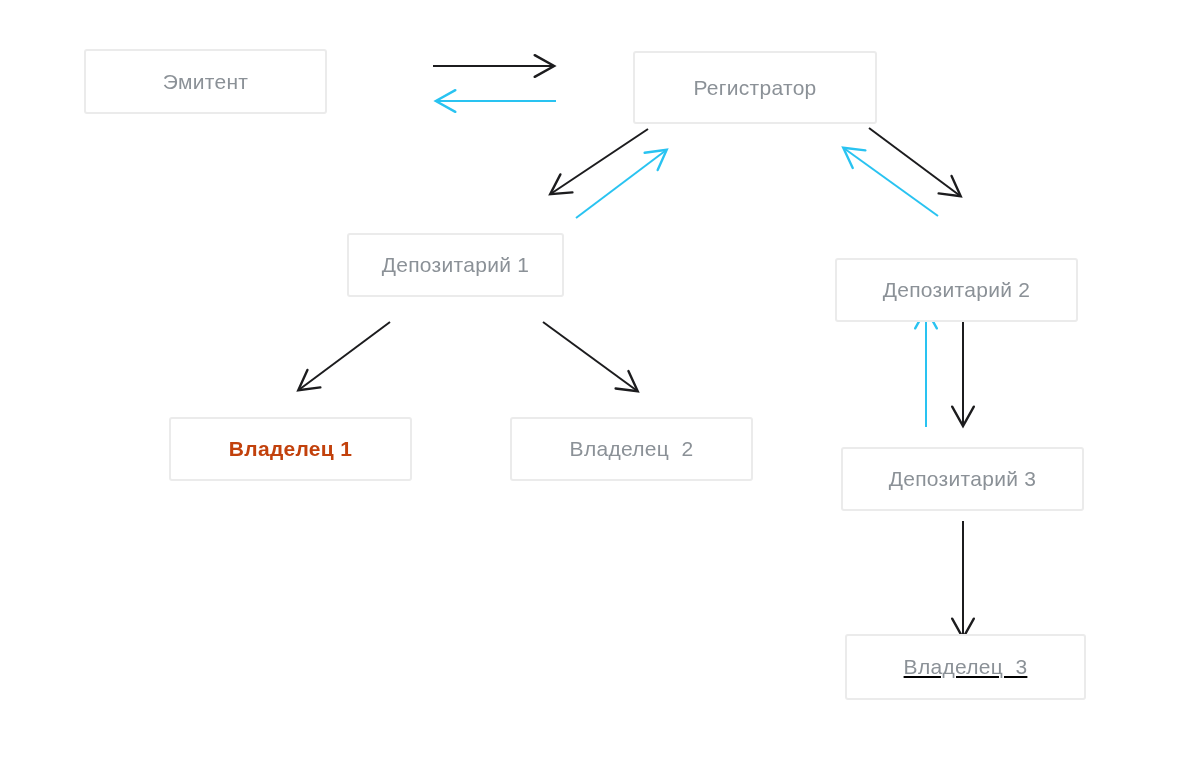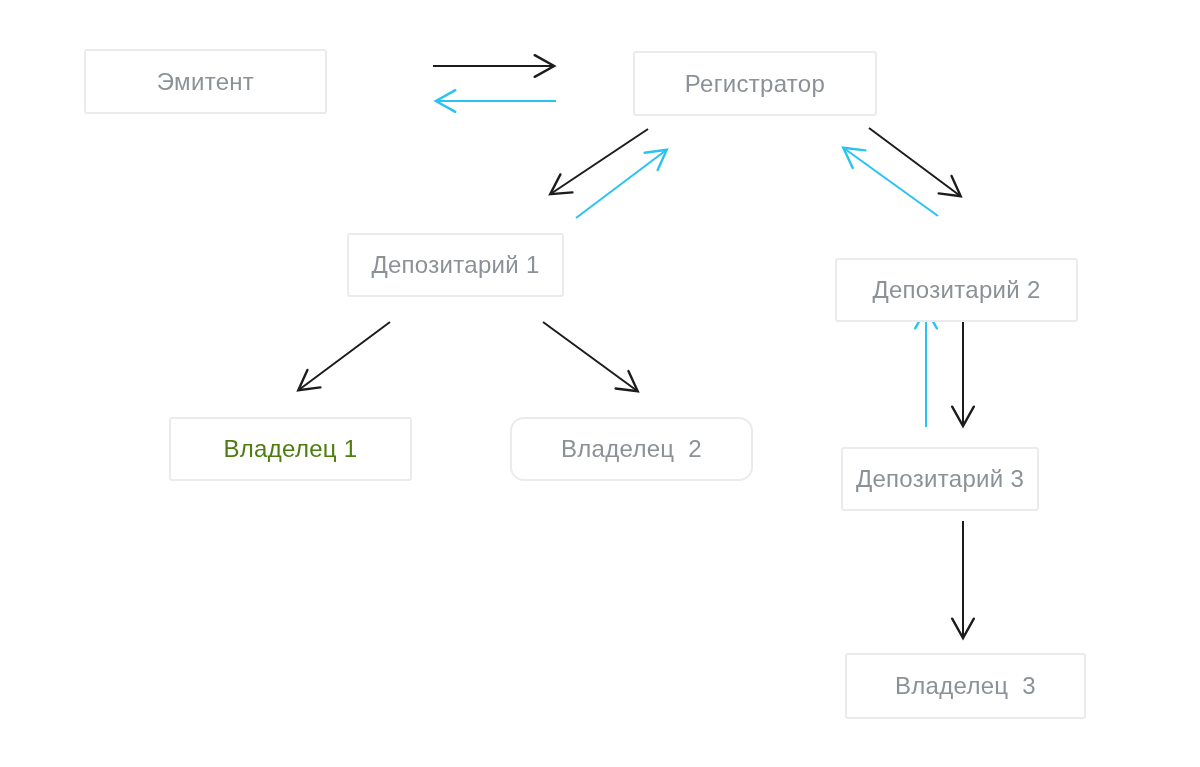--- a/index.html
+++ b/index.html
@@ -29,21 +29,21 @@
     box-sizing: border-box;
     background: #ffffff;
     border: 2px solid #ebebeb;
     border-radius: 3px;
     display: flex;
     align-items: center;
     justify-content: center;
   }
   .node-label {
     color: #8b9197;
-    font-size: 24px;
+    font-size: 21px;
     letter-spacing: 0.3px;
     white-space: pre; 
   }
 </style>
 </head>
 <body>
 
 <div id="canvas">
   <svg id="arrows-layer" viewBox="0 0 1200 767" xmlns="http://www.w3.org/2000/svg">
     <defs>
@@ -65,35 +65,35 @@
         <line x1="543" y1="322" x2="636" y2="390" stroke="#1c1c1e" stroke-width="2" marker-end="url(#head-black)"></line>
         <line x1="926" y1="427" x2="926" y2="311" stroke="#29c3f1" stroke-width="2" marker-end="url(#head-cyan)"></line>
         <line x1="963" y1="310" x2="963" y2="424" stroke="#1c1c1e" stroke-width="2" marker-end="url(#head-black)"></line>
         <line x1="963" y1="521" x2="963" y2="636" stroke="#1c1c1e" stroke-width="2" marker-end="url(#head-black)"></line>
       </g>
   </svg>
   <div id="nodes-layer">
       <div class="node" style="left: 84px; top: 49px; width: 243px; height: 65px; border-color: rgb(235, 235, 235);">
         <span class="node-label" style="color: rgb(139, 145, 151);">Эмитент</span>
       </div>
-      <div class="node" style="left: 633px; top: 51px; width: 244px; height: 65px; border-color: rgb(235, 235, 235);">
+      <div class="node" style="left: 633px; top: 51px; width: 244px; height: 73px; border-color: rgb(235, 235, 235);">
         <span class="node-label" style="color: rgb(139, 145, 151);">Регистратор</span>
       </div>
       <div class="node" style="left: 347px; top: 233px; width: 217px; height: 64px; border-color: rgb(235, 235, 235);">
         <span class="node-label" style="color: rgb(139, 145, 151);">Депозитарий 1</span>
       </div>
       <div class="node" style="left: 835px; top: 235px; width: 243px; height: 64px; border-color: rgb(235, 235, 235); margin-top: 23px;">
         <span class="node-label" style="color: rgb(139, 145, 151);">Депозитарий 2</span>
       </div>
       <div class="node" style="left: 169px; top: 417px; width: 243px; height: 64px; border-color: rgb(235, 235, 235);">
-        <span class="node-label" style="color: #4d7c0f;">Владелец 1</span>
+        <span class="node-label" style="color: #c2410c; font-weight: bold;">Владелец 1</span>
       </div>
-      <div class="node" style="left: 510px; top: 417px; width: 243px; height: 64px; border-color: rgb(235, 235, 235); border-radius: 14px;">
+      <div class="node" style="left: 510px; top: 417px; width: 243px; height: 64px; border-color: rgb(235, 235, 235);">
         <span class="node-label" style="color: rgb(139, 145, 151);">Владелец  2</span>
       </div>
-      <div class="node" style="left: 841px; top: 447px; width: 198px; height: 64px; border-color: rgb(235, 235, 235);">
+      <div class="node" style="left: 841px; top: 447px; width: 243px; height: 64px; border-color: rgb(235, 235, 235);">
         <span class="node-label" style="color: rgb(139, 145, 151);">Депозитарий 3</span>
       </div>
-      <div class="node" style="left: 845px; top: 653px; width: 241px; height: 66px; border-color: rgb(235, 235, 235);">
+      <div class="node" style="left: 845px; top: 634px; width: 241px; height: 66px; border-color: rgb(235, 235, 235); text-decoration: underline;">
         <span class="node-label" style="color: rgb(139, 145, 151);">Владелец  3</span>
       </div>
     </div>
 </div>
 
 </body></html>

